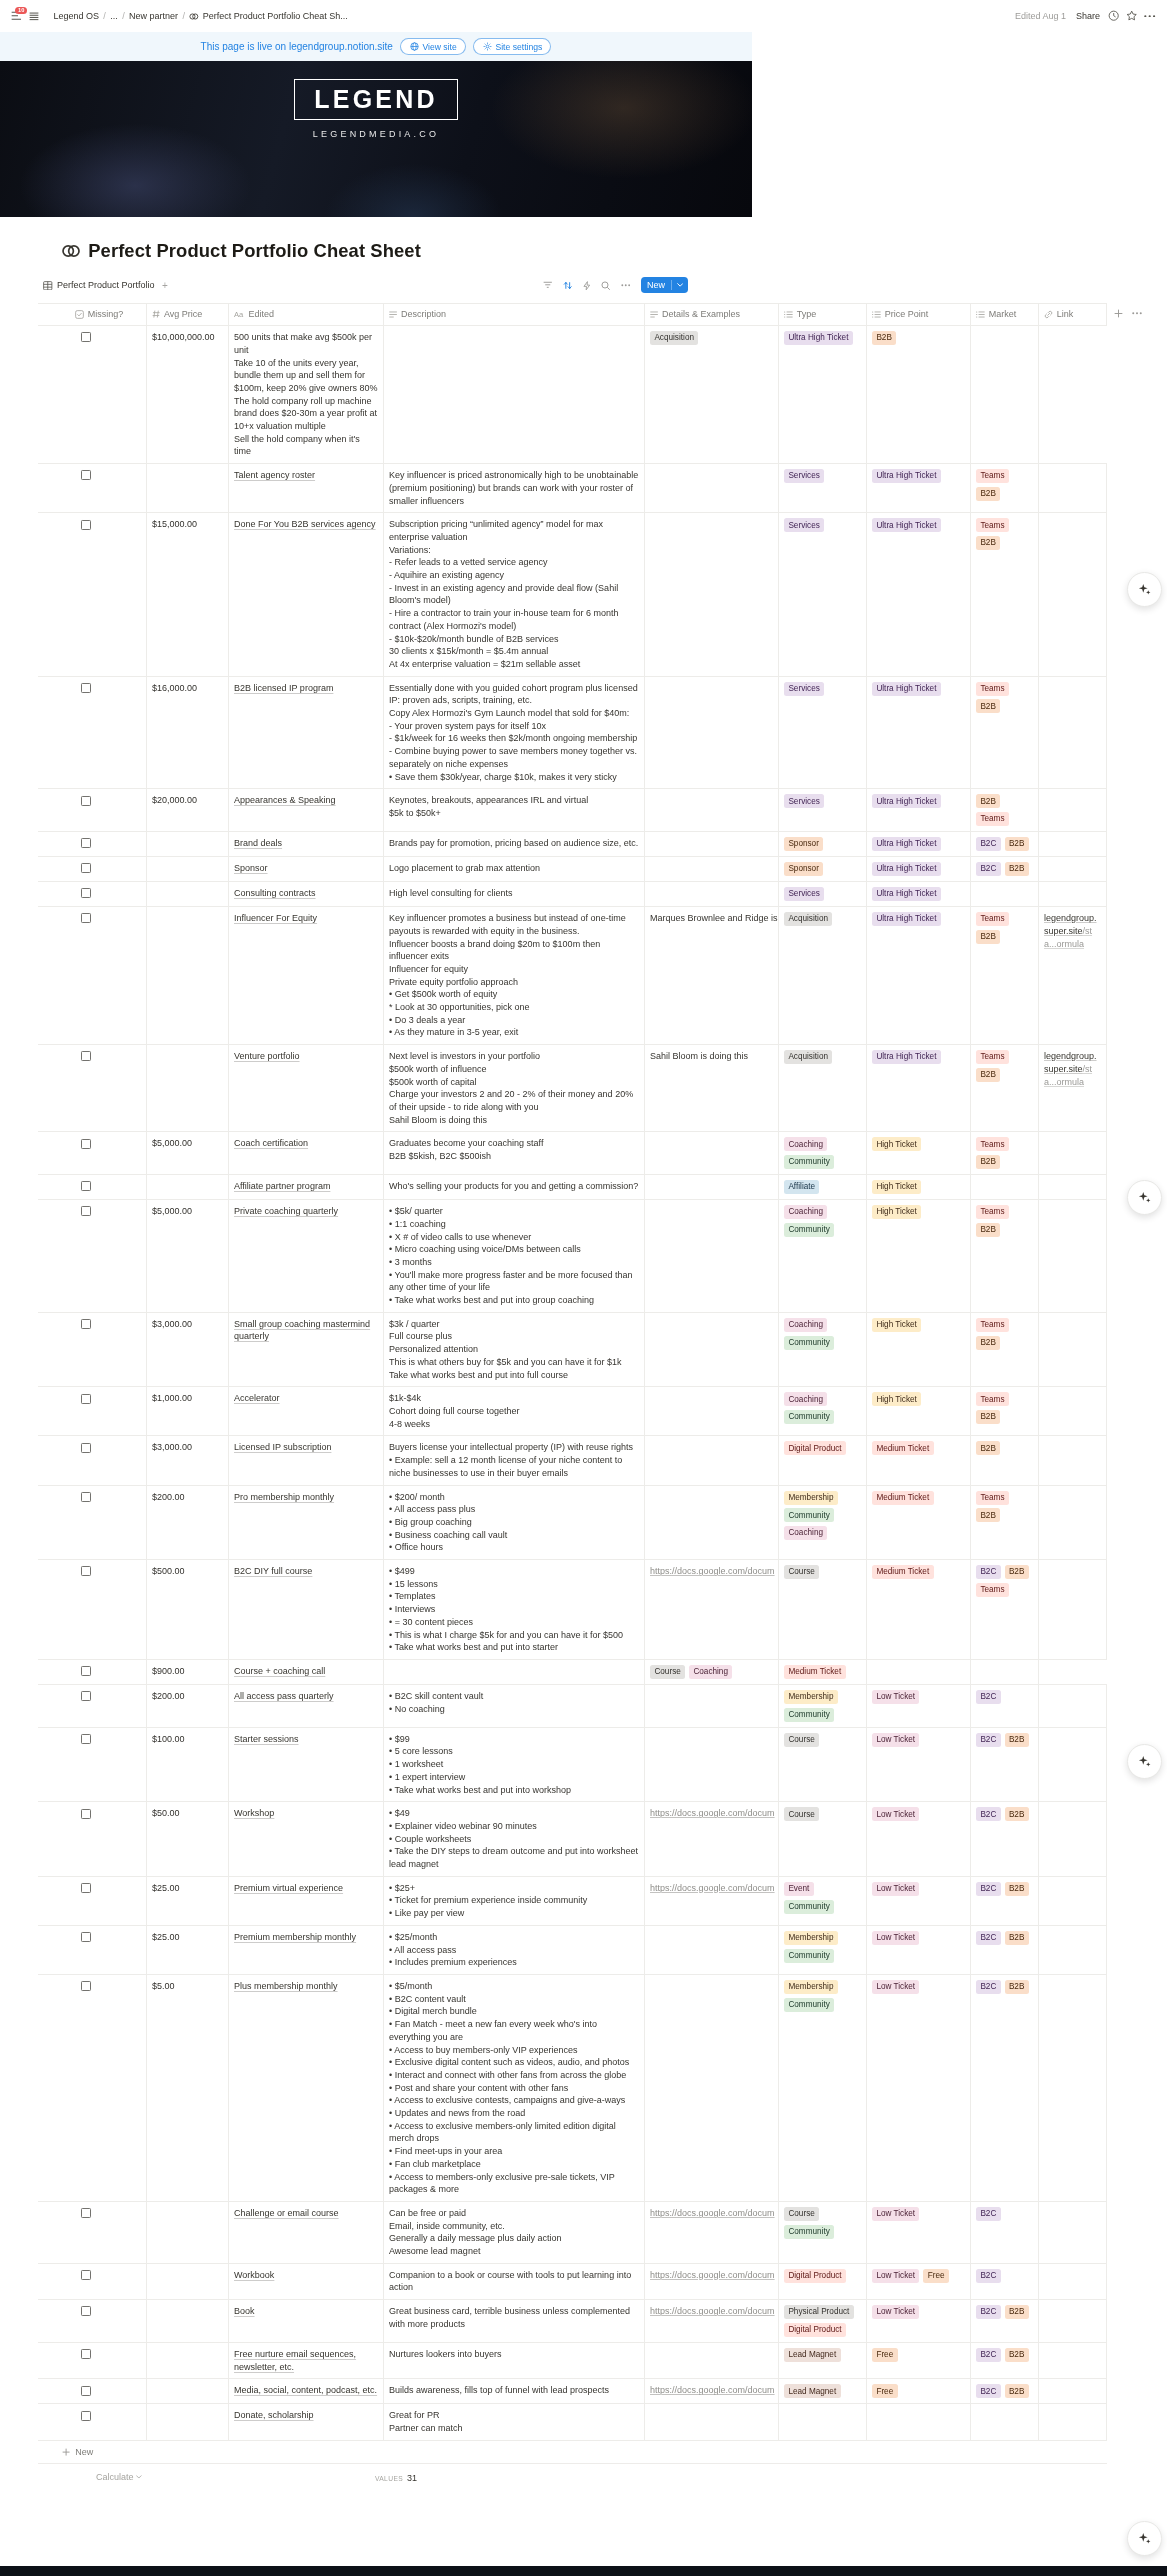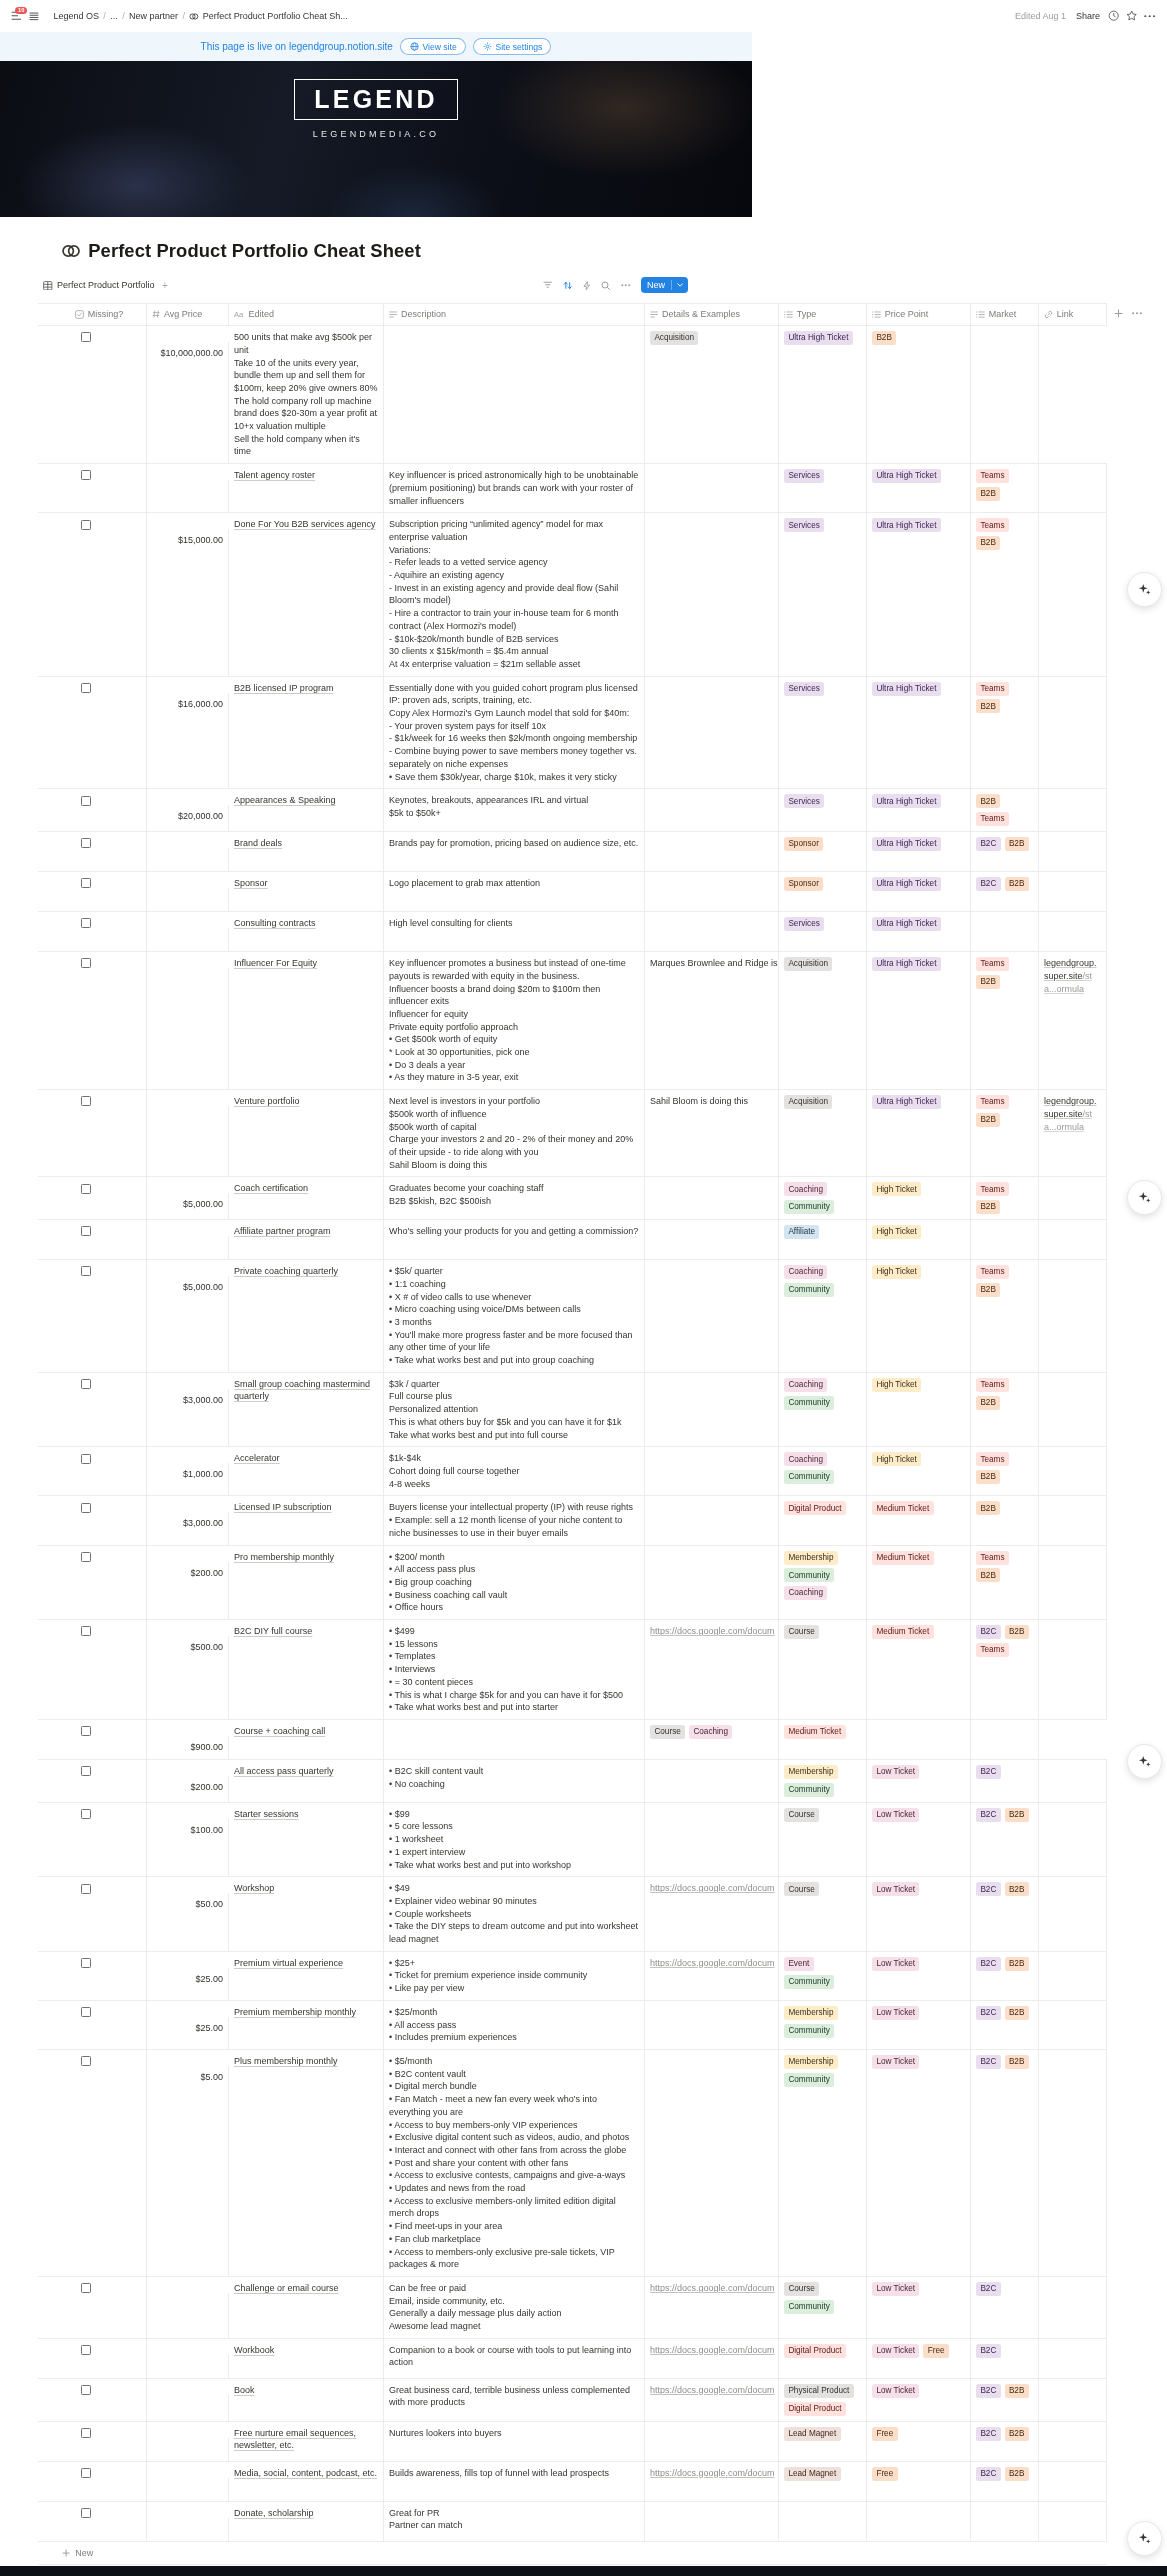--- a/index.html
+++ b/index.html
@@ -71,21 +71,21 @@
   .trow { display:grid; grid-template-columns:109px 82px 155px 261px 134px 88px 104px 68px 68px;
           border-bottom:0.6px solid #EDECE9; }
   .thead { border-top:0.6px solid #EDECE9; }
   .th { display:flex; align-items:center; gap:3.8px; padding:3.8px 5px; font-size:9px; color:#7D7C78;
         border-right:0.6px solid #EDECE9; height:21.6px; white-space:nowrap; overflow:hidden; cursor:pointer; }
   .th .th-ic { color:#A5A49F; flex:0 0 auto; display:flex; }
   .th:first-child { padding-left:37px; }
   .cell { border-right:0.6px solid #EDECE9; padding:5px; font-size:9px; line-height:12.7px; min-height:23px; }
   .c-check { display:flex; align-items:flex-start; padding-left:43px; padding-top:6.3px; }
   .checkbox { width:10px; height:10px; border:0.9px solid #73726E; border-radius:1.3px; background:#fff; cursor:pointer; }
-  .c-price { text-align:right; color:#32302C; white-space:nowrap;margin-top:16px; }
+  .c-price { color:#32302C; white-space:nowrap; }
   .c-product { font-weight:500; color:#37352F; cursor:pointer; }
   .c-product span { text-decoration:underline; text-decoration-color:rgba(55,53,47,.25); text-underline-offset:1.9px; }
   .c-desc { color:#373530; white-space:pre-line; }
   .c-details { white-space:nowrap; overflow:hidden; color:#373530; }
   .c-details.is-link { color:#8F8E8A; text-decoration:underline; text-decoration-color:rgba(55,53,47,.3); cursor:pointer; }
   .c-tags { display:flex; flex-wrap:wrap; align-content:flex-start; gap:3.8px; }
   .tag { display:inline-block; padding:1.3px 4.4px; border-radius:2.5px; font-size:8.2px; line-height:11.4px; white-space:nowrap; }
   .c-link { font-size:9px; line-height:12.7px; word-break:break-all; cursor:pointer; }
   .c-link .lmain { color:#37352F; text-decoration:underline; text-decoration-color:rgba(55,53,47,.25); }
   .c-link .lmuted { color:#9B9A97; text-decoration:underline; text-decoration-color:rgba(55,53,47,.2); }

